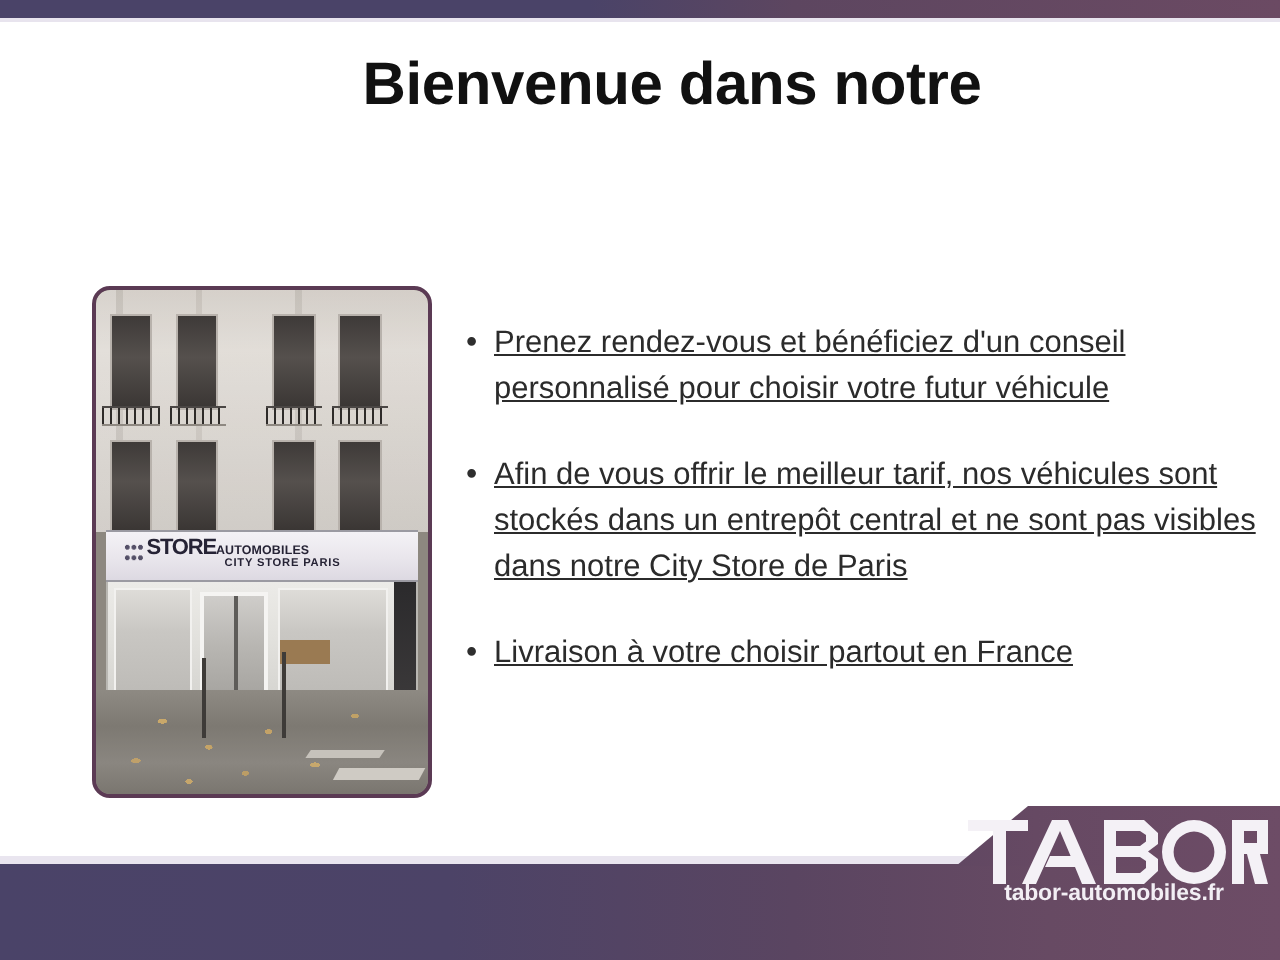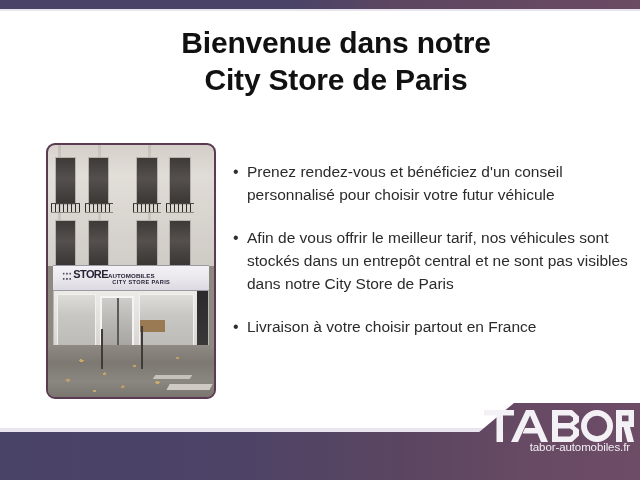--- a/index.html
+++ b/index.html
@@ -218,20 +218,21 @@
     width: 14px;
     color: #2e2e2e;
     font-size: 16px;
     line-height: 23px;
   }
   .bullet-text {
     flex: 1 1 auto;
     font-size: 15.5px;
     line-height: 23px;
     color: #2b2b2b;
+    text-decoration: underline;
   }
 
   
   #footer-hairline {
     position: absolute;
     left: 0; top: 428px;
     width: 640px; height: 4px;
     background: #e9e5ef;
   }
   #footer {
@@ -256,34 +257,34 @@
   }
   #logo-wordmark {
     position: relative;
     height: 32px;
   }
   #logo-wordmark svg { display: block; }
   #logo-tagline {
     font-size: 11.5px;
     color: #f2eef4;
     letter-spacing: -0.1px;
-    text-align: right;
+    text-align: center;
     padding-right: 4px;
     margin-top: -1px;
+    font-weight: bold;
   }
 </style>
 </head>
 <body>
 
 <div id="top-strip"></div>
 <div id="top-strip-hairline"></div>
 
 <div id="title-block">
   <div class="title-line">Bienvenue dans notre</div>
-  <div class="title-line">City Store de Paris</div>
 </div>
 
 <div id="photo-frame">
   <div id="photo-inner">
 
     <div class="ph-facade">
       <div class="ph-facade-tex"></div>
 
       <div class="win" style="left:4%;  top:10%; width:13%; height:40%;"></div>
       <div class="win" style="left:24%; top:10%; width:13%; height:40%;"></div>

